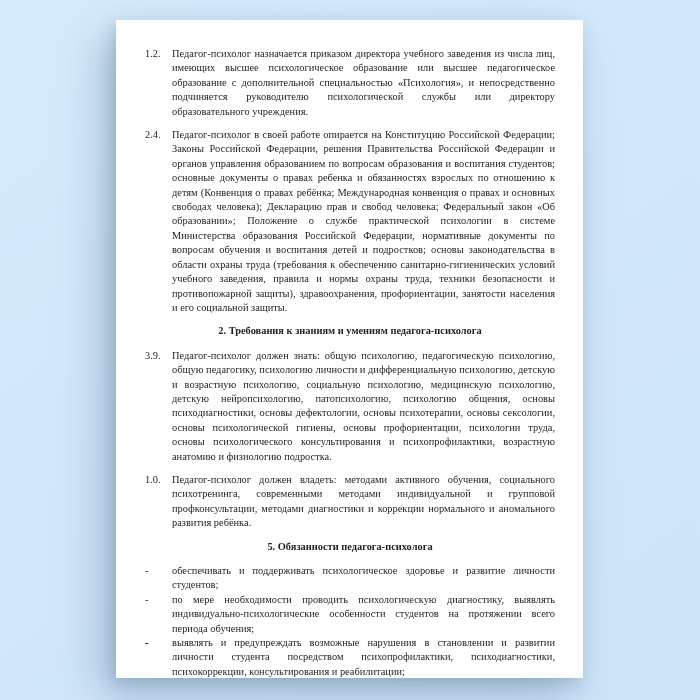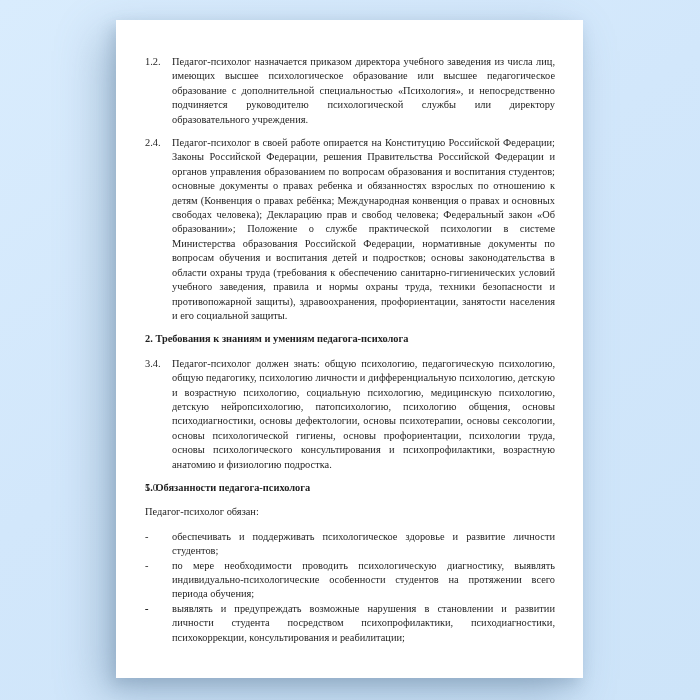--- a/index.html
+++ b/index.html
@@ -29,35 +29,35 @@
   .content {
     padding: 27px 28px 0 29px;
     color: #1f1f1f;
     font-size: 10.4px;
     line-height: 14.4px;
     text-align: justify;
   }
   .hang {
     position: relative;
     padding-left: 27px;
-    margin: 8px 0 9px 0;
+    margin: 0 0 9px 0;
   }
   .hang .num,
   .hang .marker {
     position: absolute;
     left: 0;
     top: 0;
     text-align: left;
   }
   .bullet {
     margin: 0;
   }
   .heading {
     font-weight: bold;
-    text-align: left;
+    text-align: center;
     margin: 5px 0 10px 0;
     font-family: Liberation Serif, serif;
   }
   .intro {
     margin: 0 0 10px 0;
   }
 </style>
 </head>
 <body>
 
@@ -71,31 +71,31 @@
       </div>
 
       <div class="hang">
         <span class="num">2.4.</span>
         <span class="txt">Педагог-психолог в своей работе опирается на Конституцию Российской Федерации; Законы Российской Федерации, решения Правительства Российской Федерации и органов управления образованием по вопросам образования и воспитания студентов; основные документы о правах ребенка и обязанностях взрослых по отношению к детям (Конвенция о правах ребёнка; Международная конвенция о правах и основных свободах человека); Декларацию прав и свобод человека; Федеральный закон «Об образовании»; Положение о службе практической психологии в системе Министерства образования Российской Федерации, нормативные документы по вопросам обучения и воспитания детей и подростков; основы законодательства в области охраны труда (требования к обеспечению санитарно-гигиенических условий учебного заведения, правила и нормы охраны труда, техники безопасности и противопожарной защиты), здравоохранения, профориентации, занятости населения и его социальной защиты.</span>
       </div>
 
       <div class="heading">2. Требования к знаниям и умениям педагога-психолога</div>
 
       <div class="hang">
-        <span class="num">3.4.</span>
+        <span class="num">3.9.</span>
         <span class="txt">Педагог-психолог должен знать: общую психологию, педагогическую психологию, общую педагогику, психологию личности и дифференциальную психологию, детскую и возрастную психологию, социальную психологию, медицинскую психологию, детскую нейропсихологию, патопсихологию, психологию общения, основы психодиагностики, основы дефектологии, основы психотерапии, основы сексологии, основы психологической гигиены, основы профориентации, психологии труда, основы психологического консультирования и психопрофилактики, возрастную анатомию и физиологию подростка.</span>
       </div>
 
       <div class="hang">
         <span class="num">1.0.</span>
+        <span class="txt">Педагог-психолог должен владеть: методами активного обучения, социального психотренинга, современными методами индивидуальной и групповой профконсультации, методами диагностики и коррекции нормального и аномального развития ребёнка.</span>
       </div>
 
       <div class="heading">5. Обязанности педагога-психолога</div>
 
-      <div class="intro">Педагог-психолог обязан:</div>
 
       <div class="hang bullet">
         <span class="marker">-</span>
         <span class="txt">обеспечивать и поддерживать психологическое здоровье и развитие личности студентов;</span>
       </div>
       <div class="hang bullet">
         <span class="marker">-</span>
         <span class="txt">по мере необходимости проводить психологическую диагностику, выявлять индивидуально-психологические особенности студентов на протяжении всего периода обучения;</span>
       </div>
       <div class="hang bullet">

